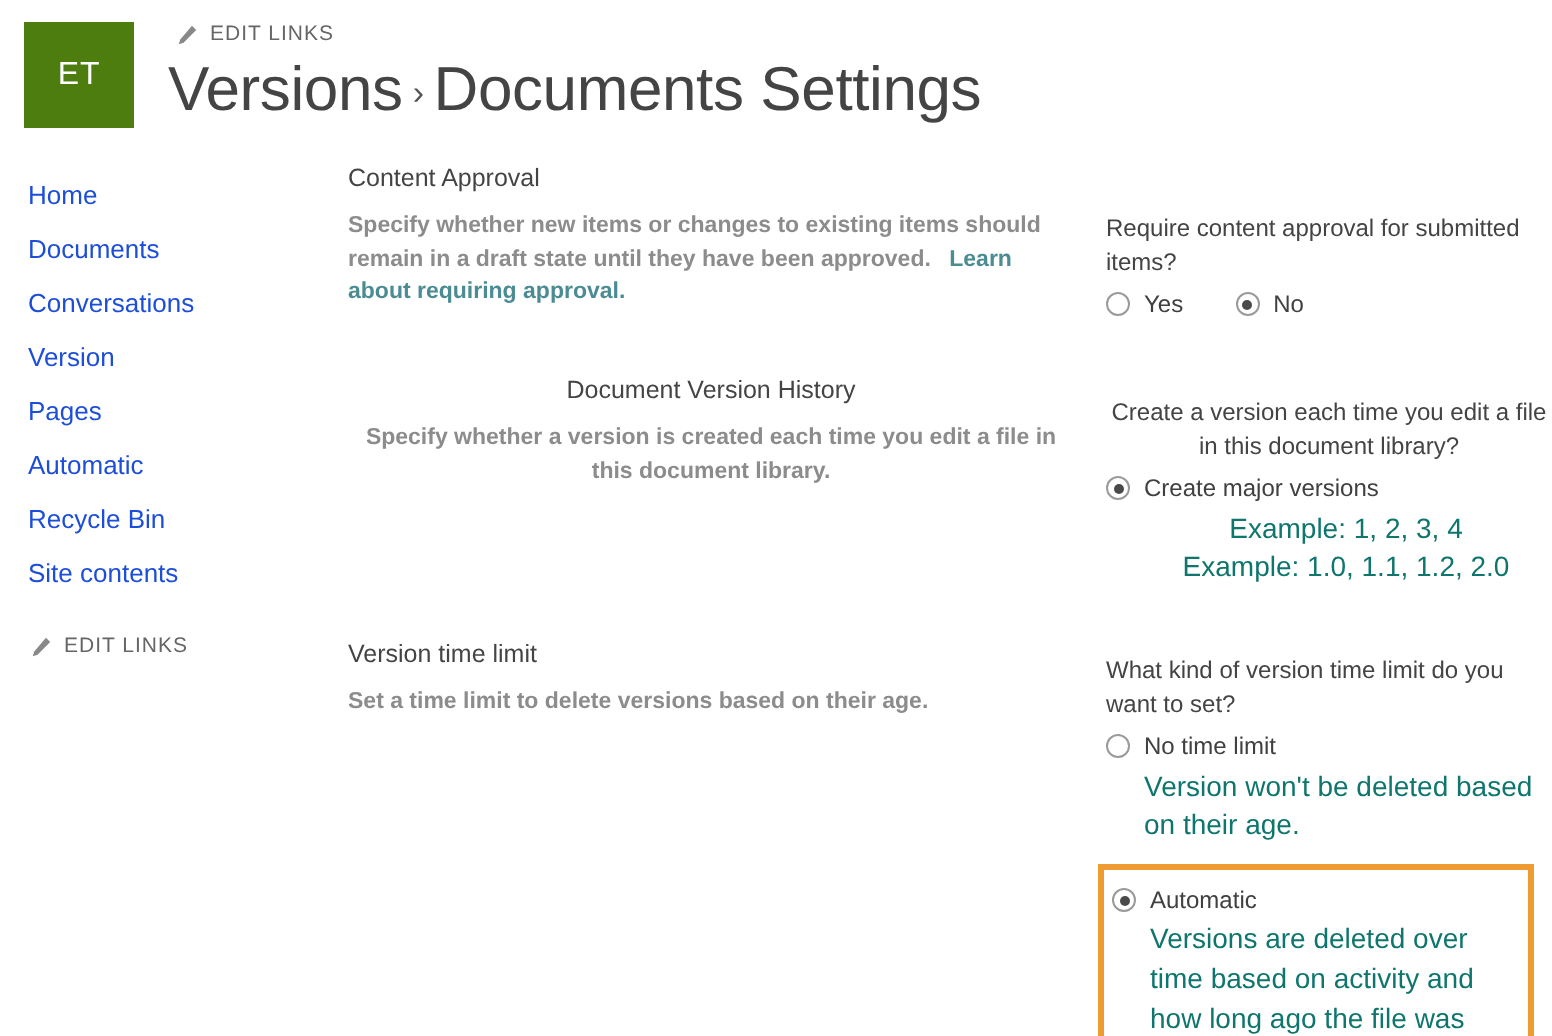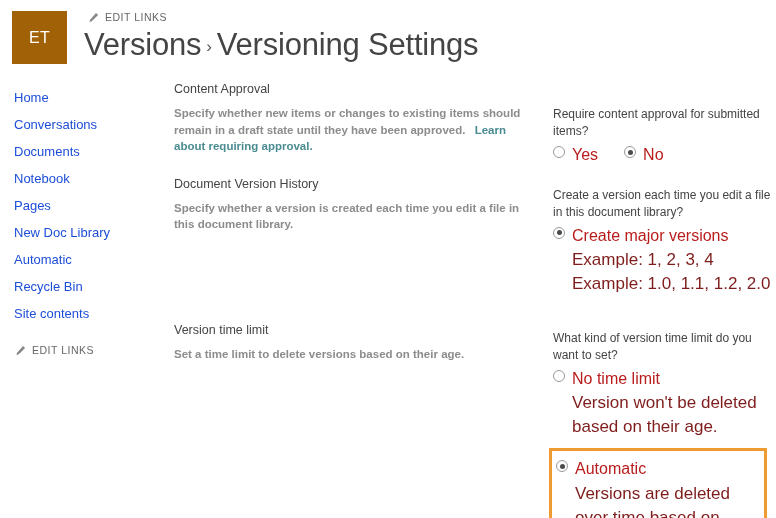--- a/index.html
+++ b/index.html
@@ -18,21 +18,21 @@
 
   
   .header {
     position: relative;
     height: 72px;
   }
   .site-tile {
     position: absolute;
     left: 12px; top: 11px;
     width: 55px; height: 53px;
-    background: #a16207;
+    background: #4d7c0f;
     color: #ffffff;
     font-size: 16px;
     display: flex;
     align-items: center;
     justify-content: center;
     letter-spacing: 0.4px;
   }
   .top-edit-links {
     position: absolute;
     left: 88px; top: 11px;
@@ -162,27 +162,27 @@
   }
   .radio.checked::after {
     content: "";
     position: absolute;
     left: 2.5px; top: 2.5px;
     width: 5px; height: 5px;
     border-radius: 50%;
     background: #4a4a4a;
   }
   .radio-label {
-    font-size: 16px;
-    color: #b91c1c;
+    font-size: 12px;
+    color: #404040;
     line-height: 1.35;
   }
   .radio-sub {
-    font-size: 17px;
-    color: #7f1d1d;
+    font-size: 14px;
+    color: #0f766e;
     line-height: 1.42;
     margin: 0 0 0 19px;
     padding-right: 2px;
   }
 
   
   .highlight-box {
     border: 3px solid #ee9c32;
     padding: 7px 6px 8px 4px;
     margin: 9px 0 8px -4px;
@@ -202,34 +202,33 @@
   <div class="top-edit-links">
     <span class="pencil-icon">
       <svg width="11" height="11" viewBox="0 0 16 16" aria-hidden="true">
         <path d="M11.6 1.3 L14.7 4.4 L5.5 13.6 L2 14.7 L3.1 11.2 Z" fill="#888888"></path>
       </svg>
     </span>
     <span>EDIT LINKS</span>
   </div>
 
   <div class="page-title">
-    <span>Versions</span><span class="sep">›</span><span>Versioning Settings</span>
+    <span>Versions</span><span class="sep">›</span><span>Documents Settings</span>
   </div>
 
 </div>
 
 <div class="body-area">
 
   <nav class="sidebar">
     <a class="nav-item" href="#">Home</a>
+    <a class="nav-item" href="#">Documents</a>
     <a class="nav-item" href="#">Conversations</a>
-    <a class="nav-item" href="#">Documents</a>
-    <a class="nav-item" href="#">Notebook</a>
+    <a class="nav-item" href="#">Version</a>
     <a class="nav-item" href="#">Pages</a>
-    <a class="nav-item" href="#">New Doc Library</a>
     <a class="nav-item" href="#">Automatic</a>
     <a class="nav-item" href="#">Recycle Bin</a>
     <a class="nav-item" href="#">Site contents</a>
 
     <div class="sidebar-edit-links">
       <span class="pencil-icon">
         <svg width="11" height="11" viewBox="0 0 16 16" aria-hidden="true">
           <path d="M11.6 1.3 L14.7 4.4 L5.5 13.6 L2 14.7 L3.1 11.2 Z" fill="#888888"></path>
         </svg>
       </span>
@@ -255,21 +254,21 @@
             <span class="radio-label">Yes</span>
           </label>
           <label class="radio-row">
             <span class="radio checked"></span>
             <span class="radio-label">No</span>
           </label>
         </div>
       </div>
     </section>
 
-    <section class="setting-row" style="margin-top:11px;">
+    <section class="setting-row" style="margin-top:28px;text-align:center;">
       <div class="col-left">
         <h3 class="sec-title">Document Version History</h3>
         <p class="sec-desc">Specify whether a version is created each time you edit a file in this document library.</p>
       </div>
       <div class="col-right" style="padding-top:10px;">
         <p class="q-label">Create a version each time you edit a file in this document library?</p>
         <label class="radio-row">
           <span class="radio checked"></span>
           <span class="radio-label">Create major versions</span>
         </label>

